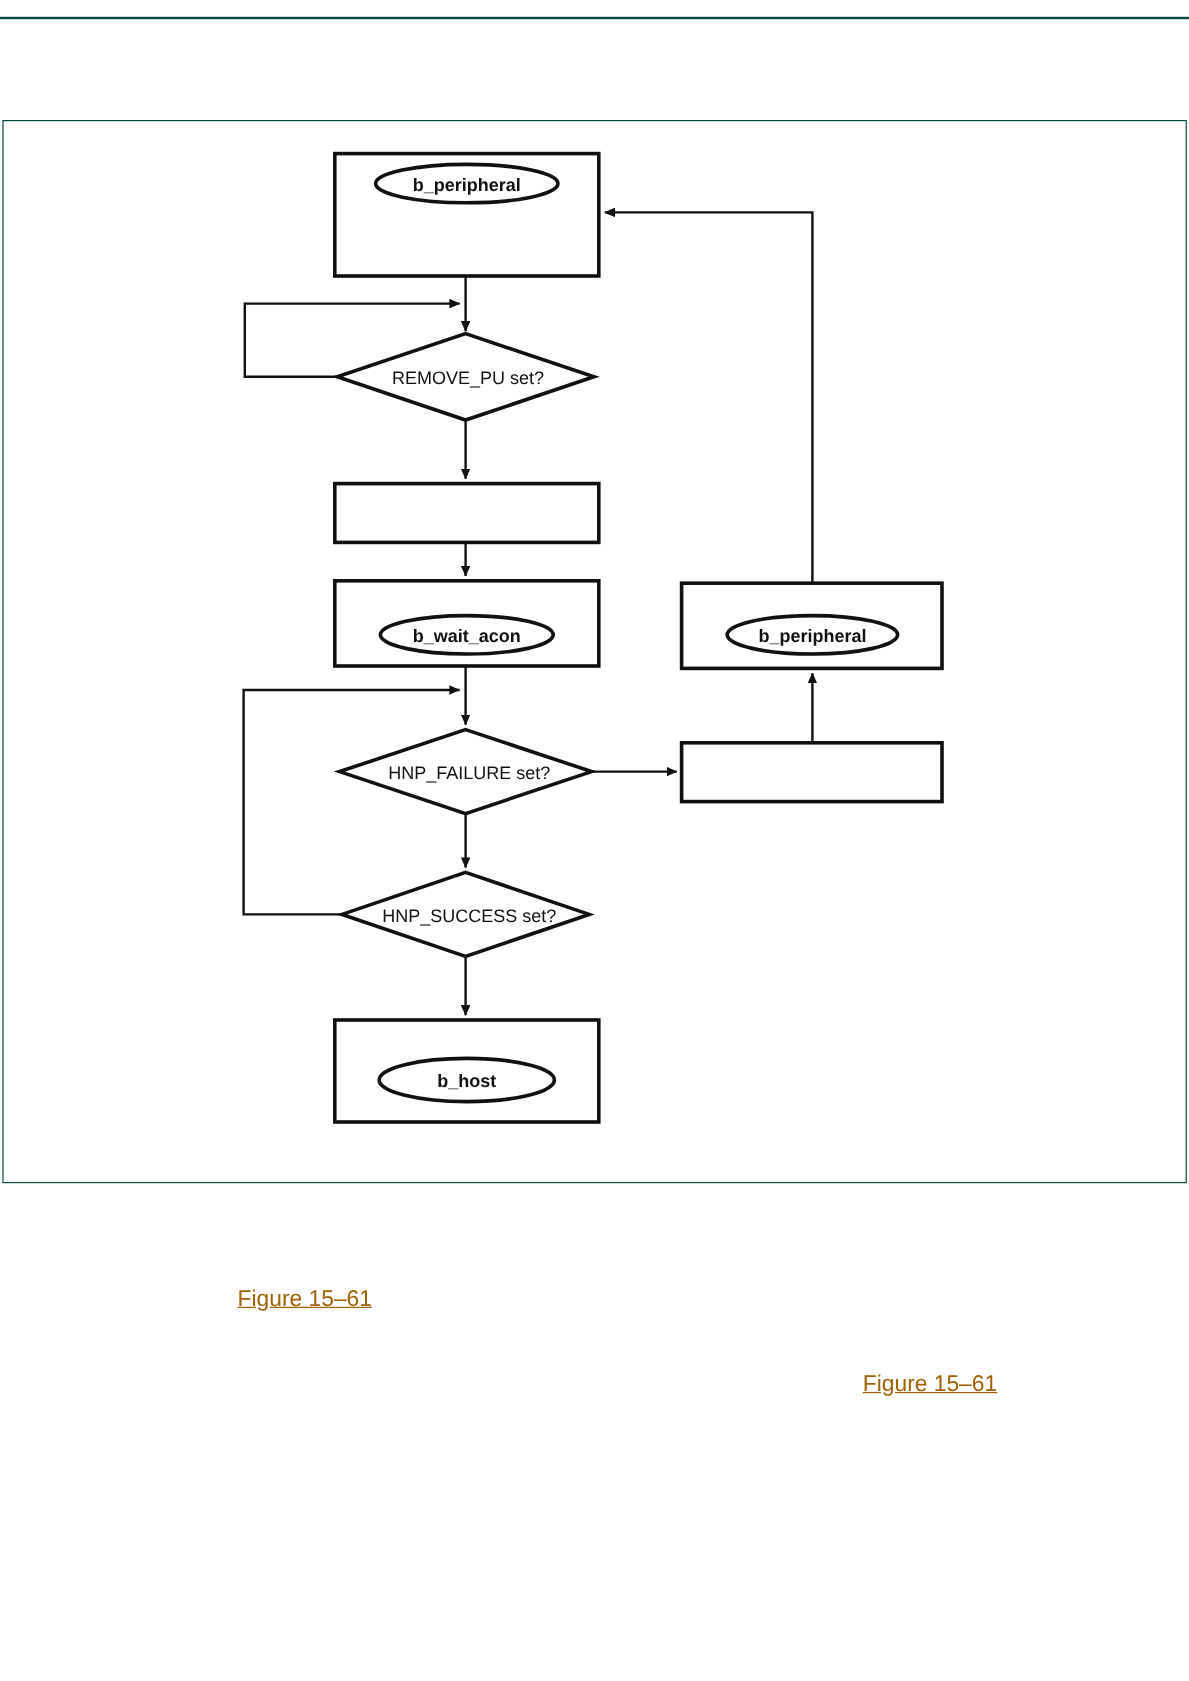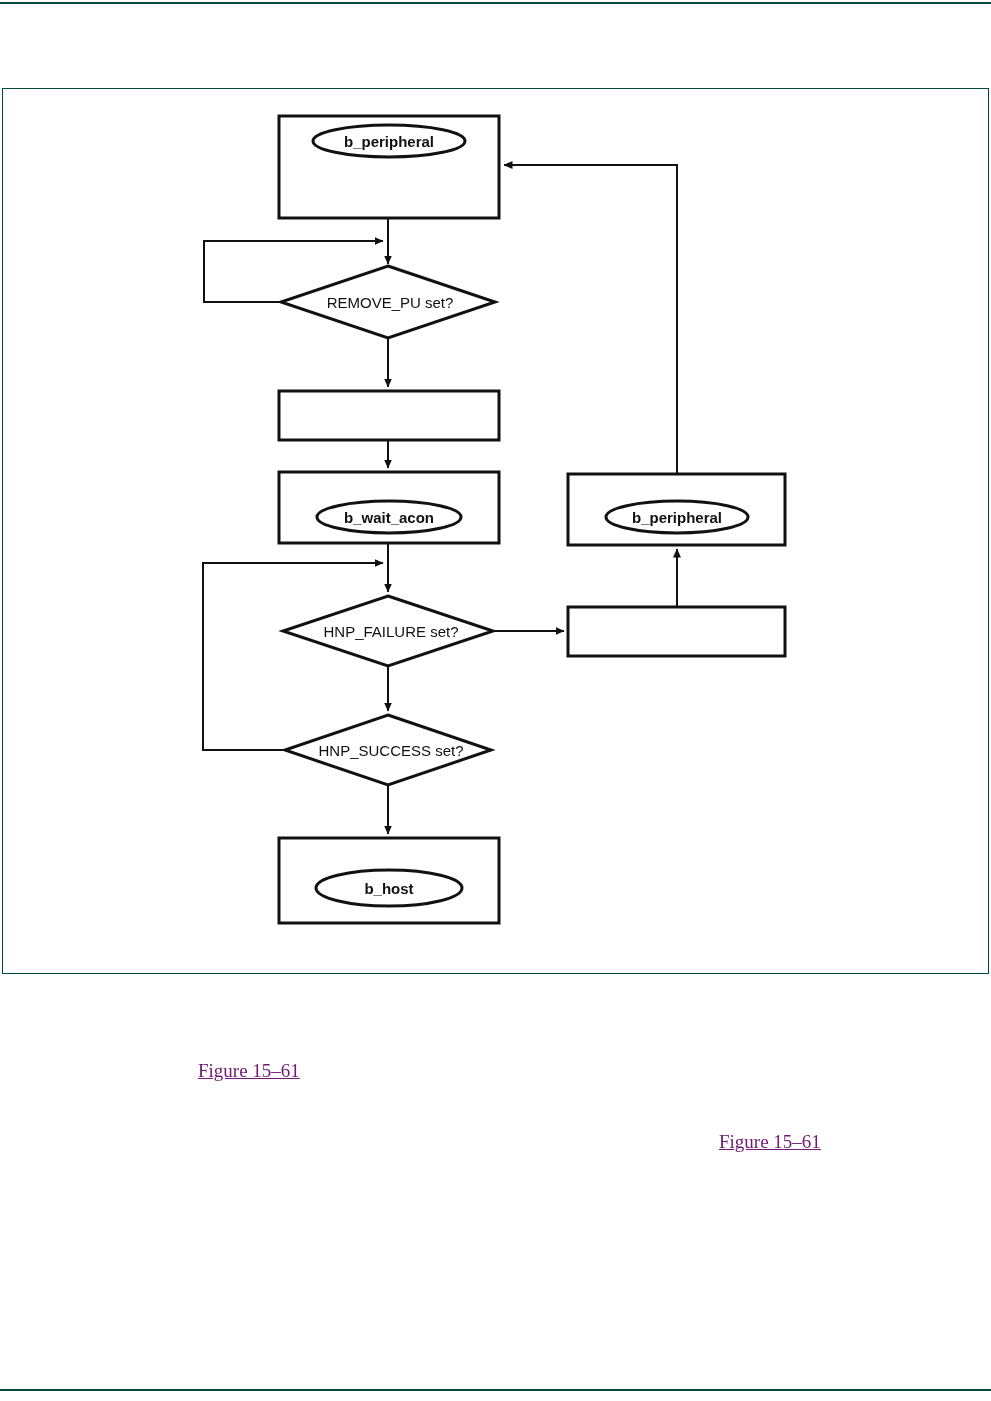--- a/index.html
+++ b/index.html
@@ -9,21 +9,21 @@
   }
   body {
     width: 991px;
     height: 1401px;
     position: relative;
     font-family: "Liberation Sans", sans-serif;
     overflow: hidden;
   }
   .page {
     position: absolute;
-    left: 0; top: 0;
+    left: 0; top: 12px;
     width: 991px;
     height: 1157px;
     border-radius: 13px;
   }
   
   .rule {
     position: absolute;
     left: 0;
     width: 991px;
     height: 2px;
@@ -50,24 +50,24 @@
     top: 0;
     width: 991px;
     height: 1401px;
     pointer-events: none;
   }
   .diagram-svg text { pointer-events: auto; }
 
   
   .figlink {
     position: absolute;
-    color: #701a75;
+    color: #a16207;
     text-decoration: underline;
     font-size: 19px;
-    font-family: Liberation Serif, serif;
+    font-family: Liberation Sans, sans-serif;
     white-space: nowrap;
     cursor: pointer;
   }
   .figlink-1 { left: 198px; top: 1060px; }
   .figlink-2 { left: 719px; top: 1131px; }
 </style>
 </head>
 <body>
 
 <div class="page">

